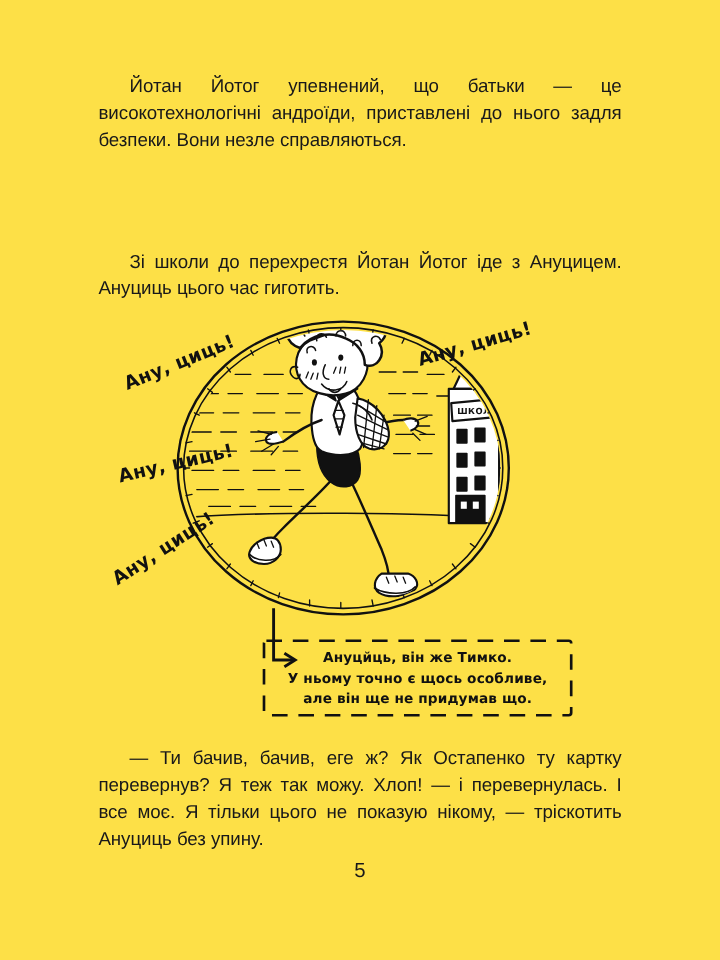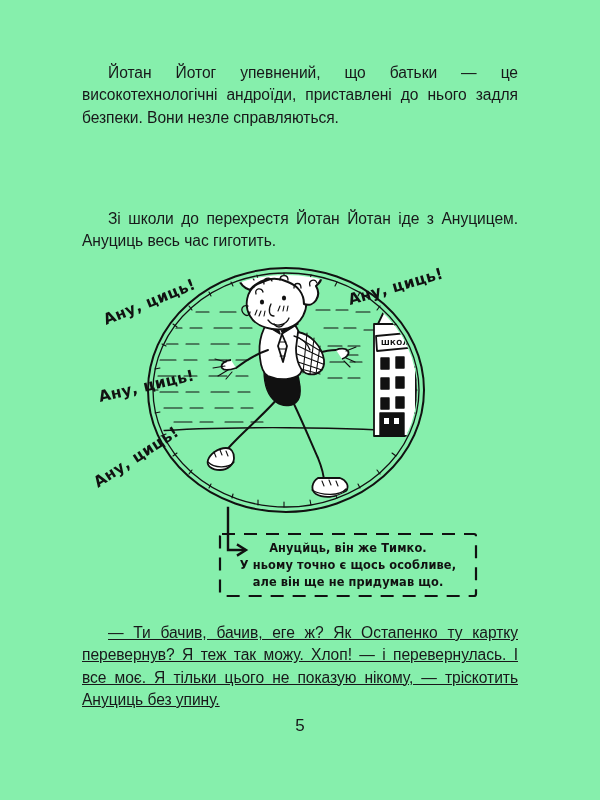--- a/index.html
+++ b/index.html
@@ -12,21 +12,21 @@
     height: 800px;
     position: relative;
     overflow: hidden;
     font-family: "Liberation Sans", sans-serif;
     color: #111111;
   }
 
   .page {
     position: absolute;
     inset: 0;
-    background: #86efac;
+    background: #fde047;
   }
 
   
   .text-block {
     position: absolute;
     left: 82px;
     width: 436px;
     font-size: 15.6px;
     line-height: 22.3px;
     color: #18181a;
@@ -36,21 +36,21 @@
   }
   .text-block p {
     margin: 0;
   }
   .text-block p.indent {
     text-indent: 26px;
   }
 
   #para-top    { top: 62px; }
   #para-middle { top: 208px; }
-  #para-bottom { top: 622px; text-decoration: underline; }
+  #para-bottom { top: 622px; }
 
   
   .text-block p:last-child { text-align-last: left; }
 
   
   .page-number {
     position: absolute;
     top: 716px;
     left: 0;
     width: 600px;
@@ -118,21 +118,21 @@
 </head>
 <body>
 
 <div class="page">
 
   <div class="text-block" id="para-top">
     <p class="indent">Йотан Йотог упевнений, що батьки — це високотехнологічні андроїди, приставлені до нього задля безпеки. Вони незле справляються.</p>
   </div>
 
   <div class="text-block" id="para-middle">
-    <p class="indent">Зі школи до перехрестя Йотан Йотан іде з Ануцицем. Ануциць весь час гиготить.</p>
+    <p class="indent">Зі школи до перехрестя Йотан Йотог іде з Ануцицем. Ануциць цього час гиготить.</p>
   </div>
 
   <div class="illustration">
     <svg viewBox="0 0 444 360" xmlns="http://www.w3.org/2000/svg">
 
       <g>
         <ellipse cx="208" cy="140" rx="138" ry="122" class="ink" stroke-width="2.4"></ellipse>
         <ellipse cx="208" cy="140" rx="133" ry="117" class="ink-thin"></ellipse>
         <g class="hatch">
           <path d="M82 118 l-5 1 M80 140 l-5 0 M82 162 l-5 1 M88 184 l-5 2

